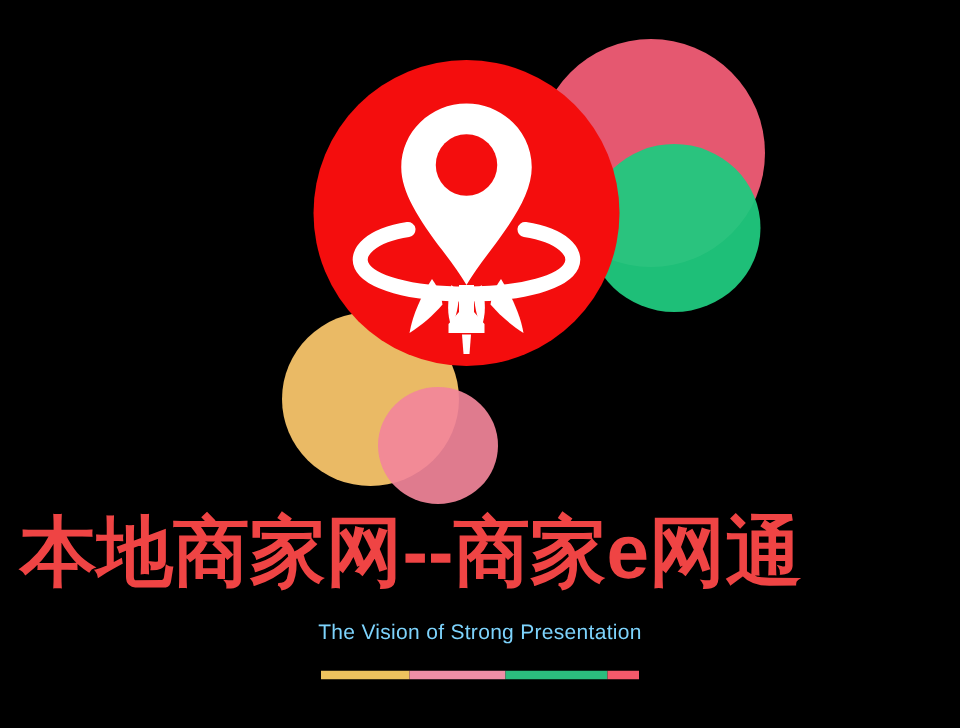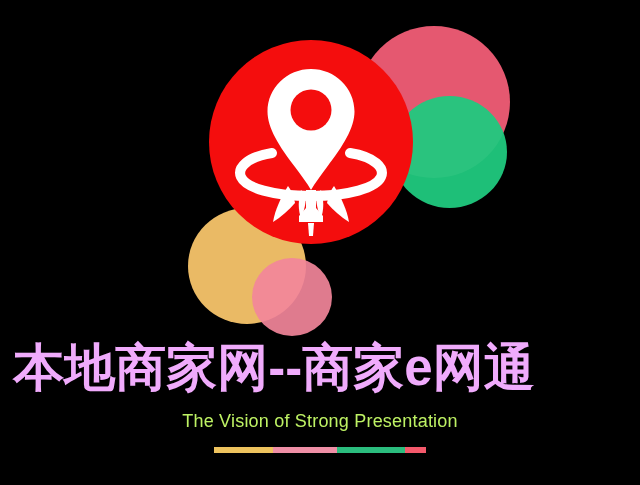--- a/index.html
+++ b/index.html
@@ -98,36 +98,36 @@
   }
   #logo-mark svg { display: block; width: 100%; height: 100%; }
 
   
   #title {
     position: absolute;
     left: 0;
     top: 336px;
     width: 548px;
     text-align: center;
-    color: #f0abfc;
+    color: #ef4444;
     font-size: 51px;
     line-height: 64px;
     font-weight: bold;
     letter-spacing: 0px;
     white-space: nowrap;
   }
 
   #subtitle {
     position: absolute;
     left: 0;
     top: 408px;
     width: 640px;
     text-align: center;
-    color: #bef264;
-    font-size: 18px;
+    color: #7dd3fc;
+    font-size: 14px;
     line-height: 26px;
     font-weight: normal;
     letter-spacing: 0.2px;
     white-space: nowrap;
   }
 
   
   #accent-bar {
     position: absolute;
     left: 214px;

